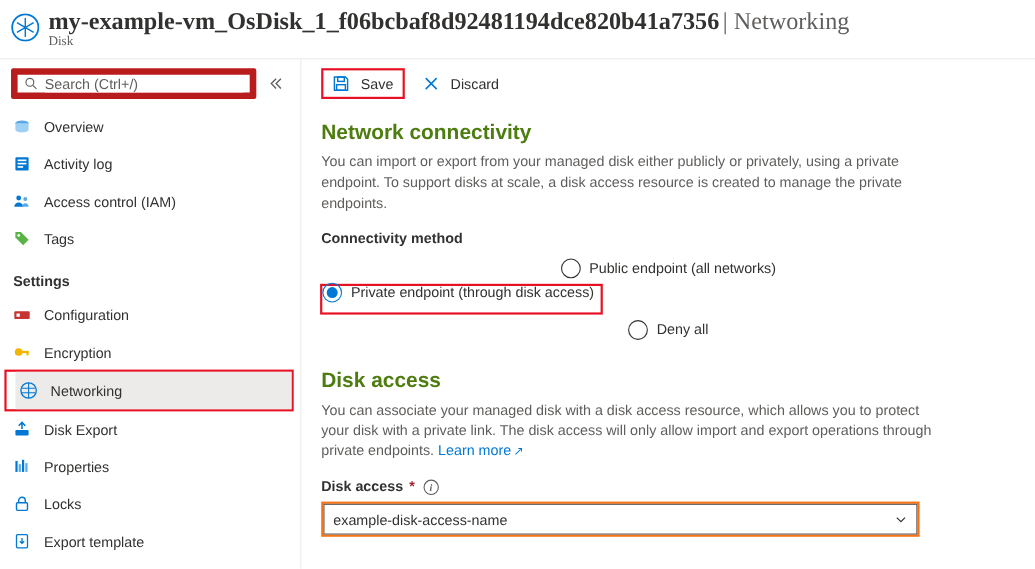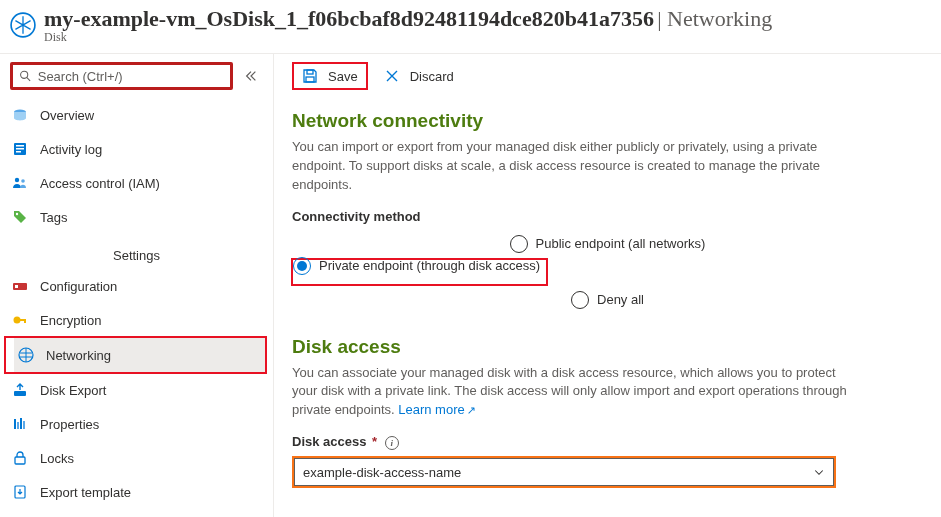--- a/index.html
+++ b/index.html
@@ -50,21 +50,21 @@
   }
   .search-row {
     display: flex;
     align-items: center;
     padding: 0 10px 8px 10px;
   }
   .search-box {
     flex: 1;
     display: flex;
     align-items: center;
-    border: 3px solid #b91c1c;
+    border: 6px solid #b91c1c;
     border-radius: 2px;
     height: 28px;
     padding: 0 6px;
   }
   .search-box input {
     border: none;
     outline: none;
     font-size: 13px;
     width: 100%;
     color: #323130;
@@ -89,23 +89,22 @@
   .nav-item.active { background: #edebe9; }
   .nav-item .icon {
     width: 16px; height: 16px;
     margin-right: 12px;
     flex-shrink: 0;
     display: flex; align-items: center; justify-content: center;
   }
   .nav-heading {
     padding: 14px 12px 6px 12px;
     font-size: 13px;
-    font-weight: 400;
-    color: #323130;
-    text-align: center;
+    font-weight: 700;
+    color: #323130;
   }
   .hl-red { border: 2px solid #e81123; }
   .hl-networking { margin: -1px 6px -1px 4px; padding-left: 8px; }
   .main {
     flex: 1;
     padding: 0 18px 12px 18px;
     overflow: auto;
   }
   .toolbar {
     display: flex;

